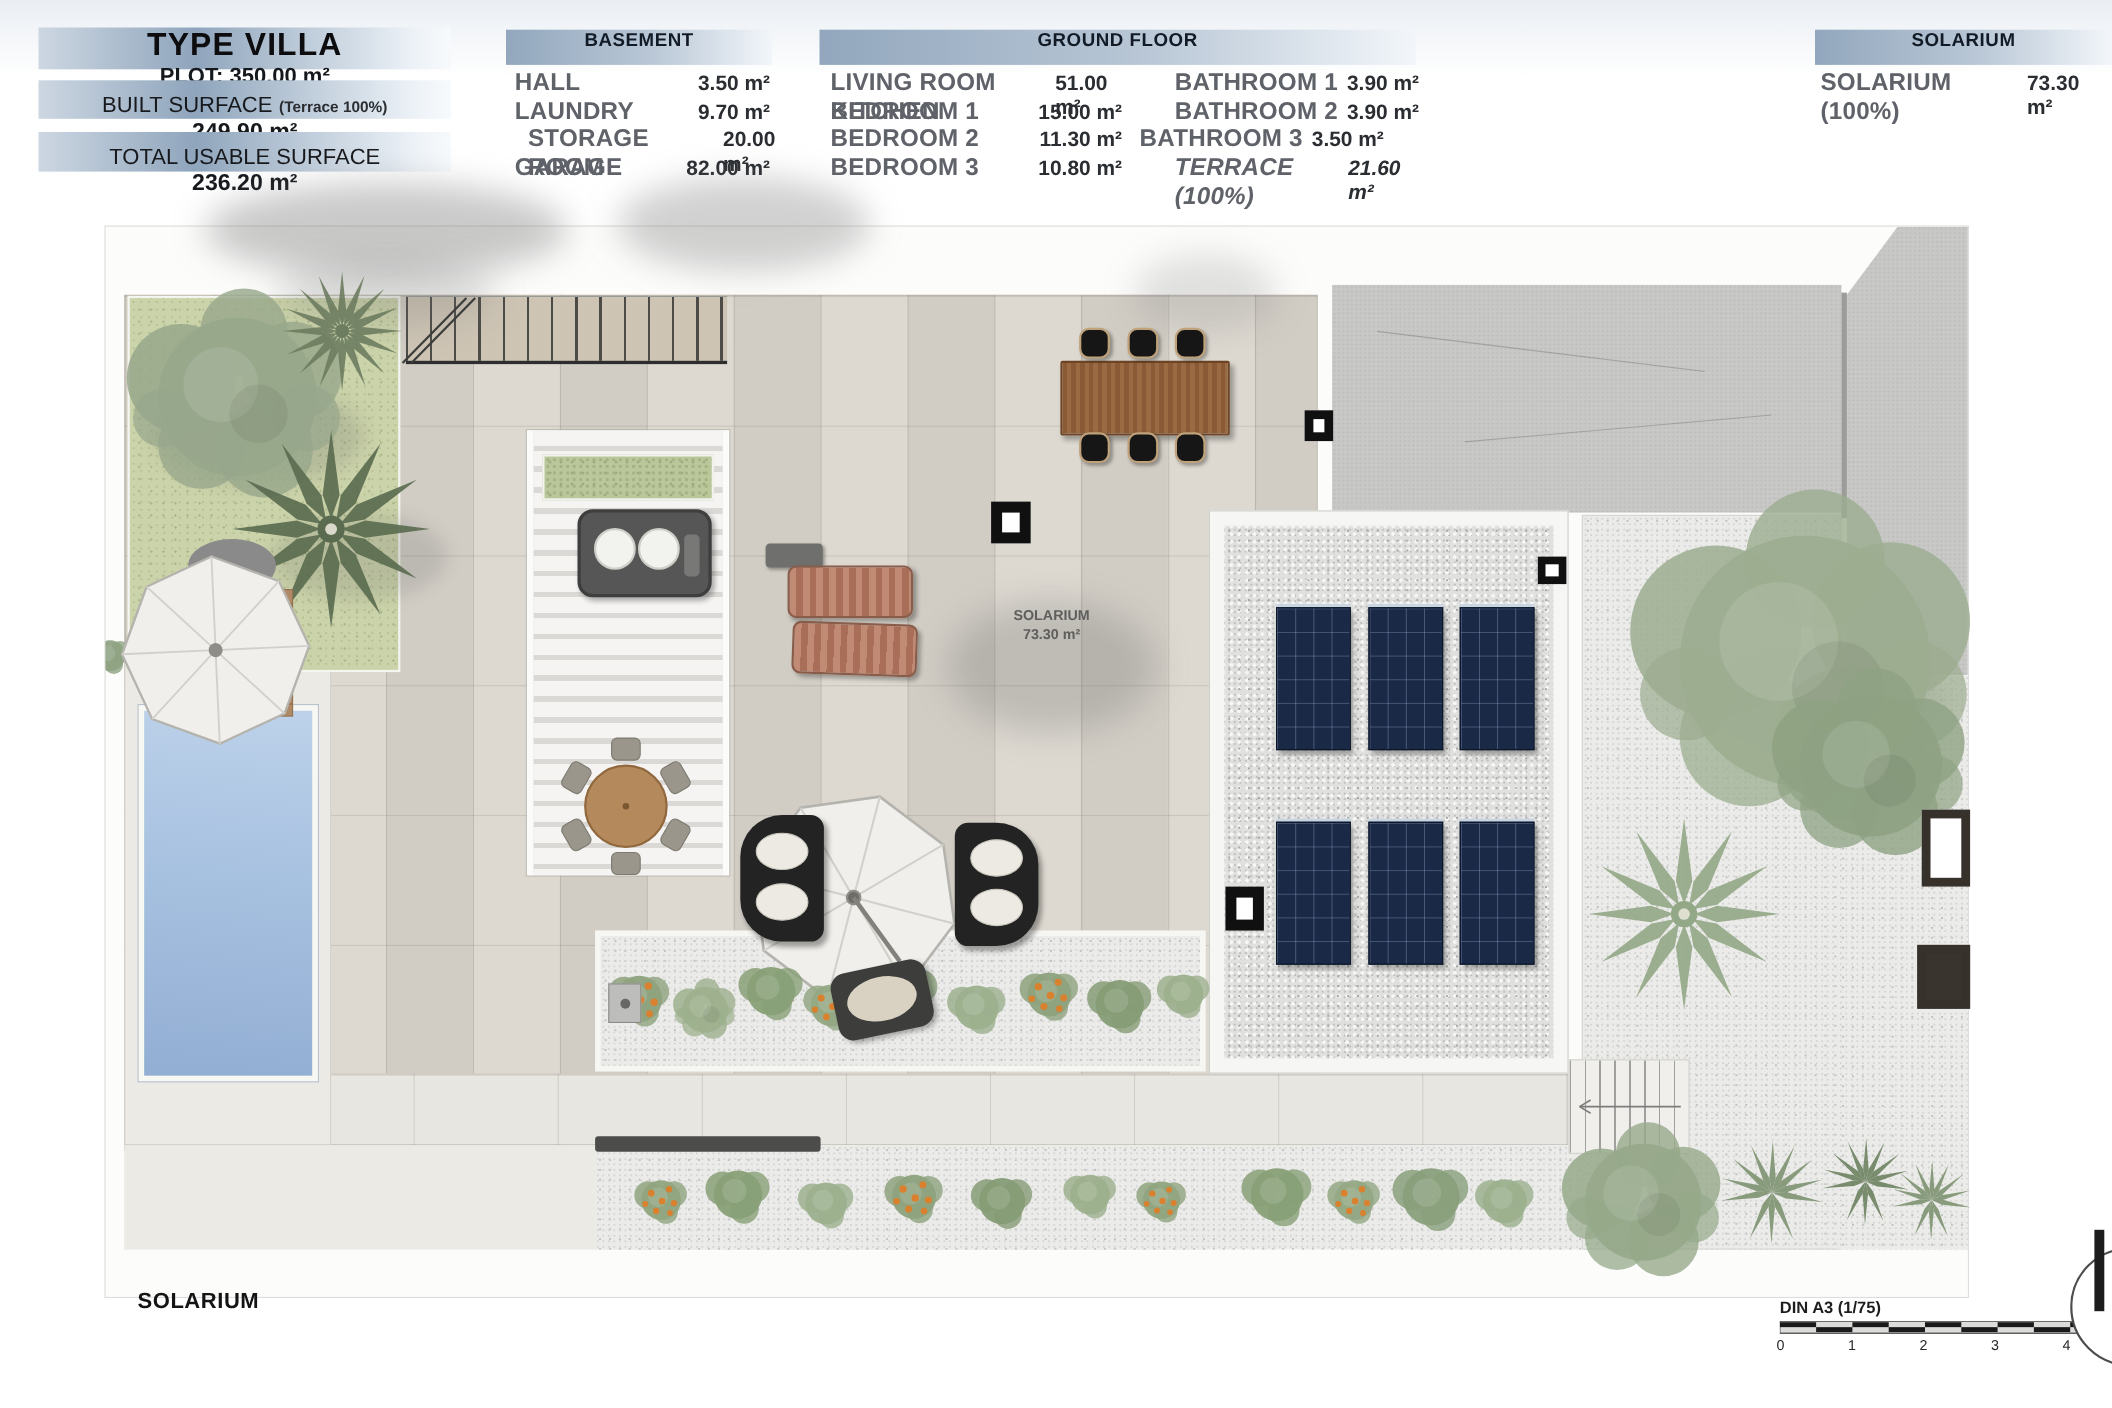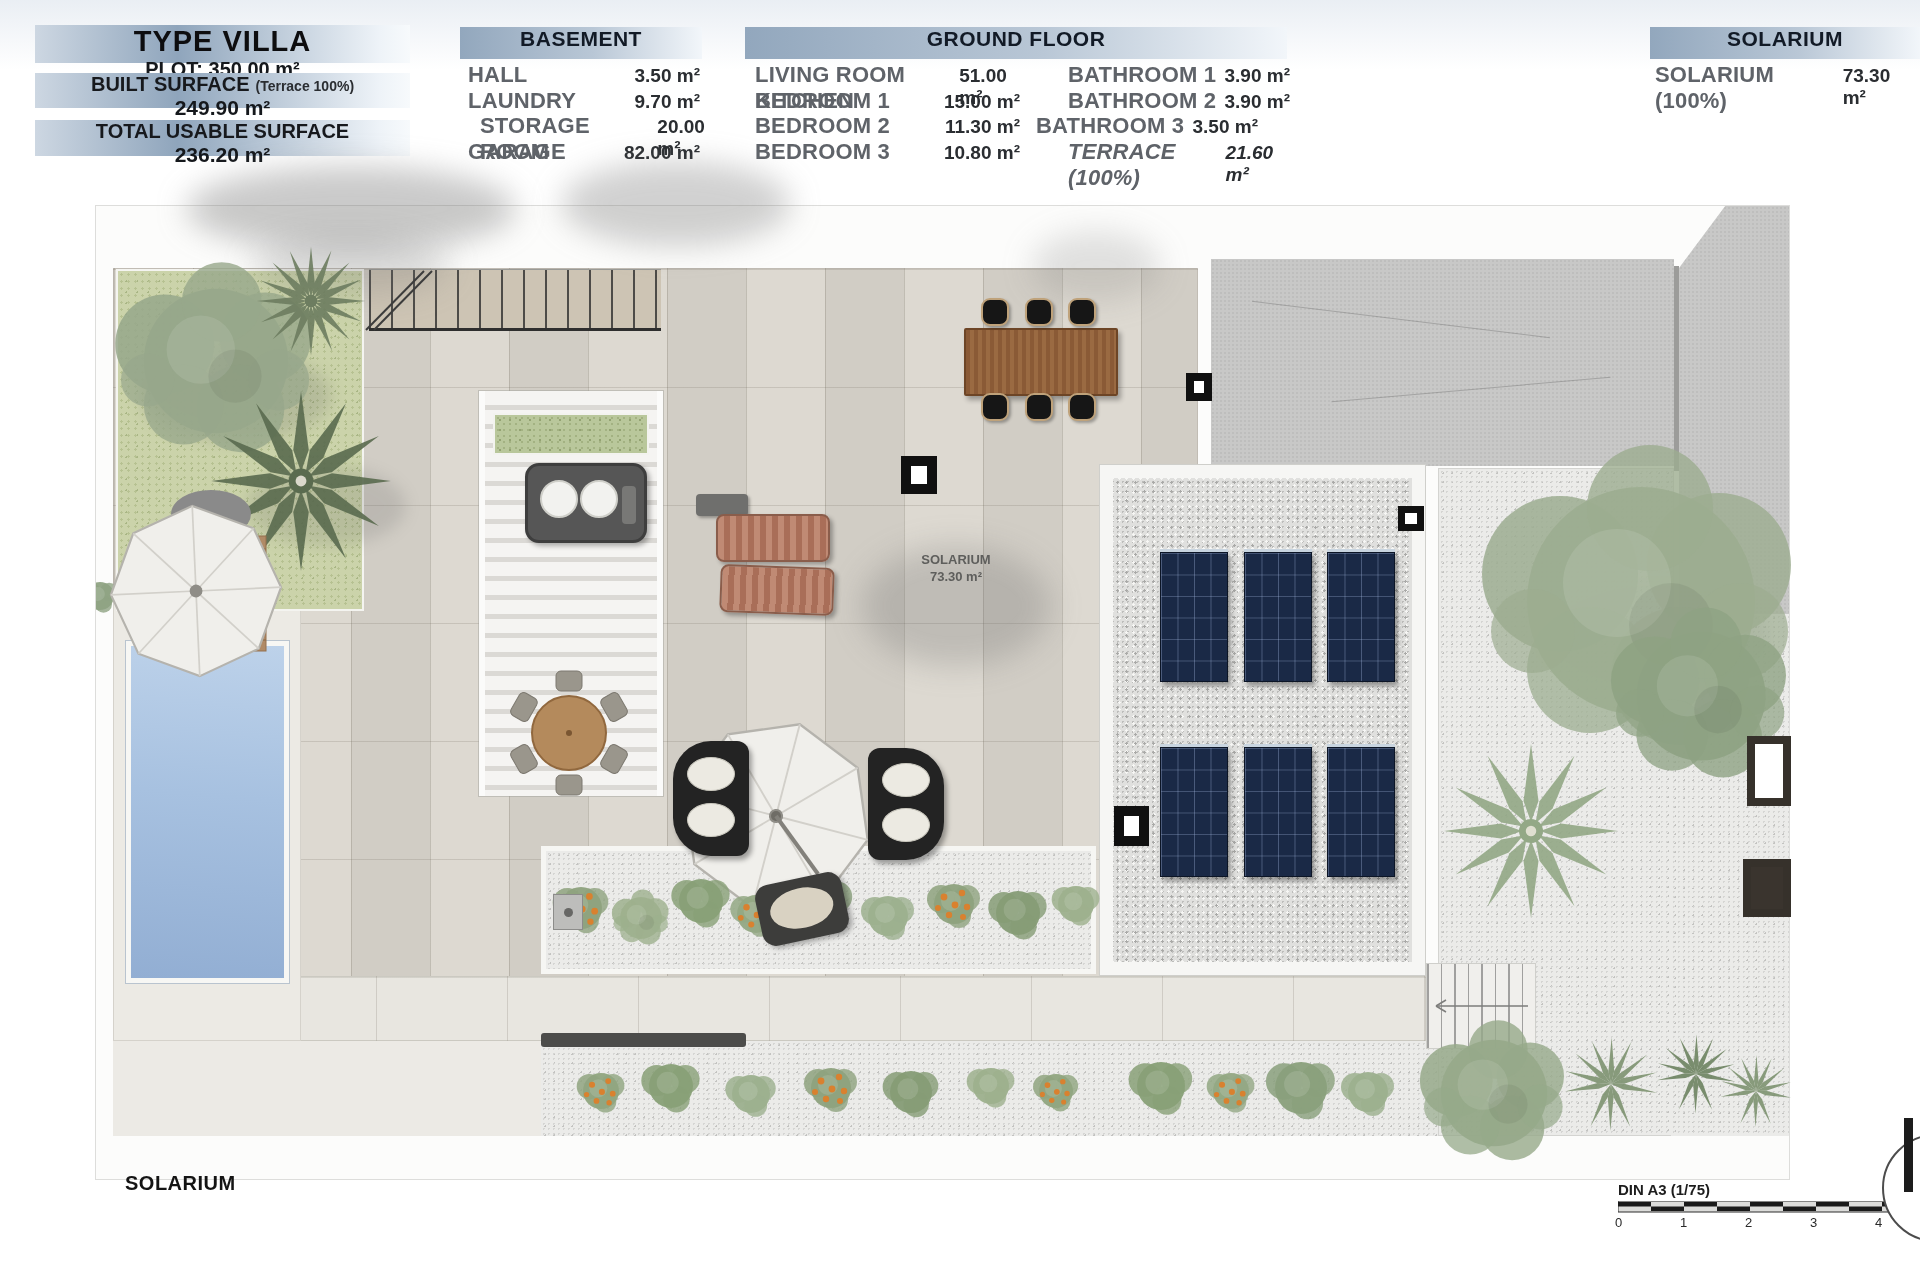--- a/index.html
+++ b/index.html
@@ -8,24 +8,24 @@
   .page::before{content:"";position:absolute;left:0;top:0;width:100%;height:70px;
         background:linear-gradient(180deg,rgba(208,218,230,.45),rgba(255,255,255,0));pointer-events:none;}
 
   
   .bar{position:absolute;display:flex;align-items:center;justify-content:space-between;
        background:linear-gradient(90deg,#cdd7e2 0%,#8fa5bc 38%,#eef3f8 92%,#f7fafc 100%);
        padding:0 10px;box-sizing:border-box;flex-direction:column;}
   .bar.hdr{background:linear-gradient(90deg,#92a7bd 0%,#b9c7d6 55%,#f2f6fa 100%);}
   .t-title{font-size:29px;font-weight:700;letter-spacing:1px;color:#0d0d0f;}
   .t-plot{font-size:20px;font-weight:700;color:#15181c;}
-  .t-lbl{font-size:20px;font-weight:700;color:#17191d;}
+  .t-lbl{font-size:20px;font-weight:400;color:#17191d;margin-top:12px;}
   .t-note{font-size:14px;font-weight:700;color:#2a2d31;margin-left:6px;}
   .t-val{font-size:21px;font-weight:700;color:#15181c;}
-  .tbl-hdr{font-size:21px;font-weight:700;color:#121a26;letter-spacing:.5px;}
+  .tbl-hdr{font-size:17px;font-weight:700;color:#121a26;letter-spacing:.5px;}
   .row{position:absolute;display:flex;justify-content:space-between;align-items:baseline;}
   .row .lbl{font-size:22px;font-weight:700;color:#5f6369;letter-spacing:.2px;}
   .row .val{font-size:19px;font-weight:700;color:#2a2d31;}
 
   
   .plan{position:absolute;left:95px;top:205px;width:1695px;height:975px;background:#fcfcfb;
         border:1px solid #dddddb;box-sizing:border-box;}
   .zone{position:absolute;box-sizing:border-box;}
   .tiles{background-color:#d9d5cc;
      background-image:linear-gradient(90deg,rgba(120,113,100,.28) 1px,transparent 1px),

